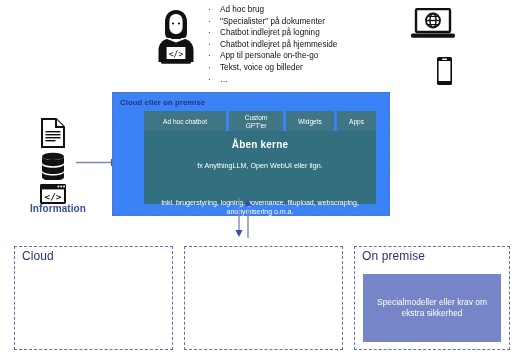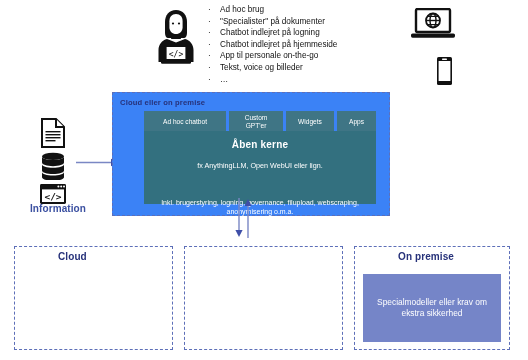--- a/index.html
+++ b/index.html
@@ -111,22 +111,22 @@
     border: 1.4px dashed #5d6fb8;
     background: #ffffff;
     box-sizing: border-box;
   }
   #bottom-1 { left: 14px; width: 159px; }
   #bottom-2 { left: 184px; width: 159px; }
   #bottom-3 { left: 354px; width: 156px; }
 
   .bottom-label {
     position: absolute; left: 7px; top: 5px; right: 6px;
-    font-size: 10px; font-weight: bold; color: #27327a;
-    line-height: 9.4px; letter-spacing: .1px; margin-left: 36px;
+    font-size: 12px; font-weight: normal; color: #27327a;
+    line-height: 9.4px; letter-spacing: .1px;
   }
   .bottom-inner {
     position: absolute; left: 8px; right: 8px; bottom: 7px;
     height: 68px;
     background: #7585c8;
     color: #ffffff;
     display: flex; align-items: center; justify-content: center;
     text-align: center;
     font-size: 8.4px;
     line-height: 11.4px;

